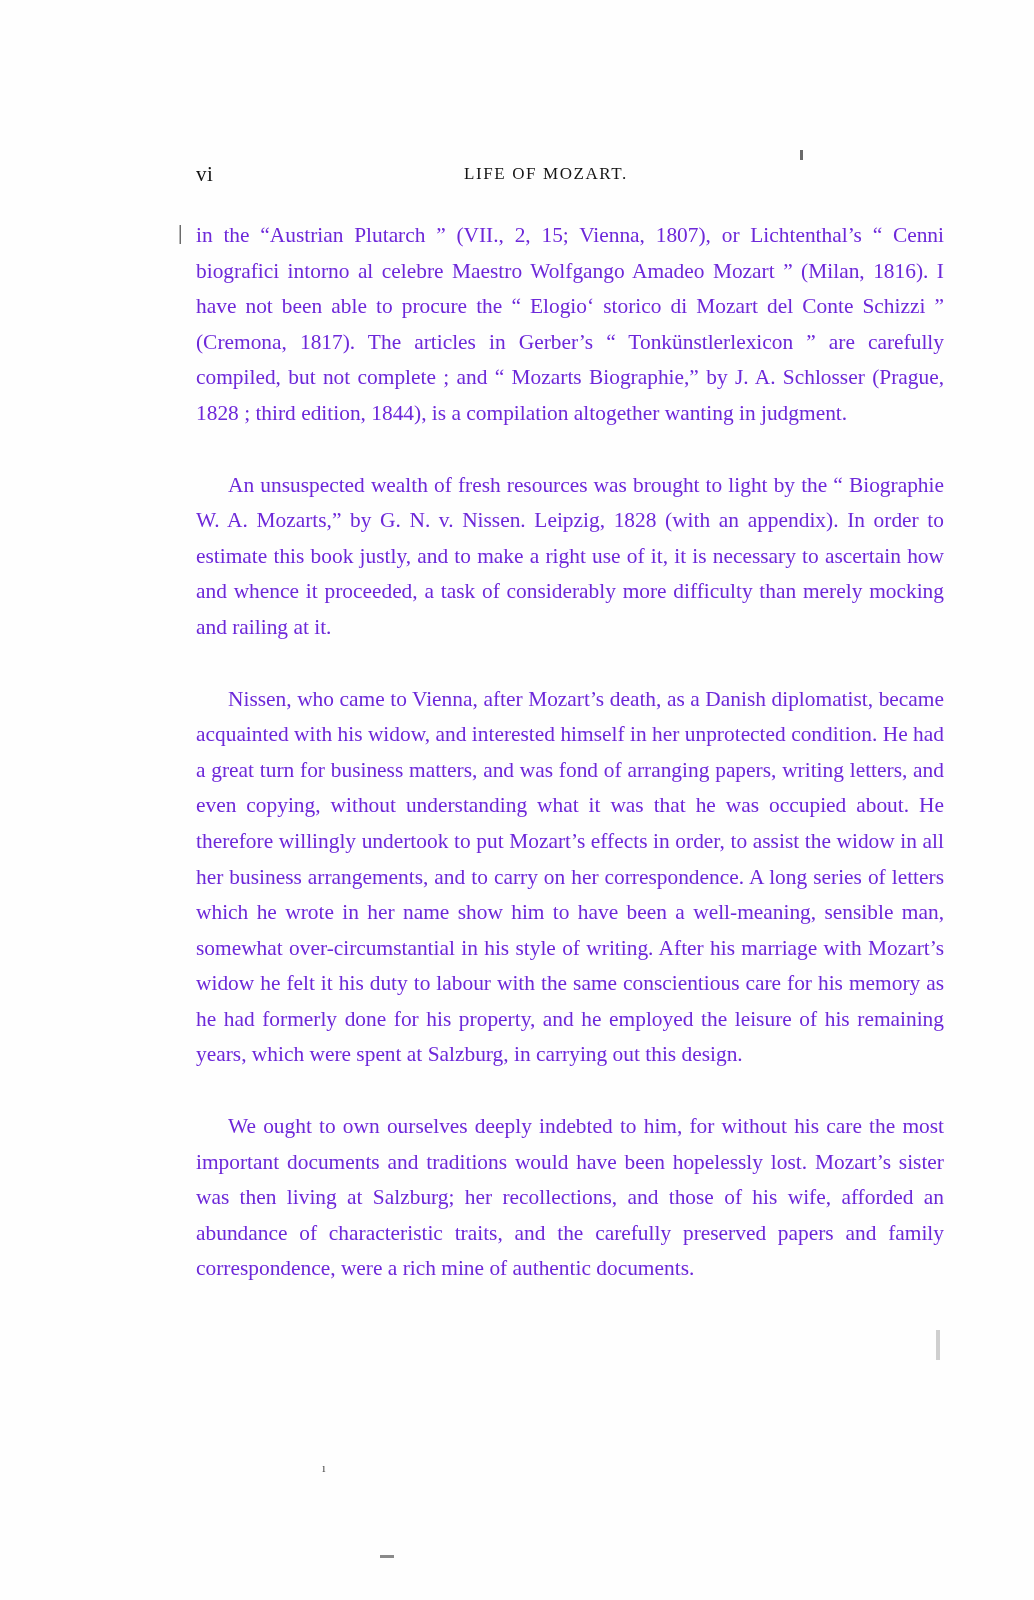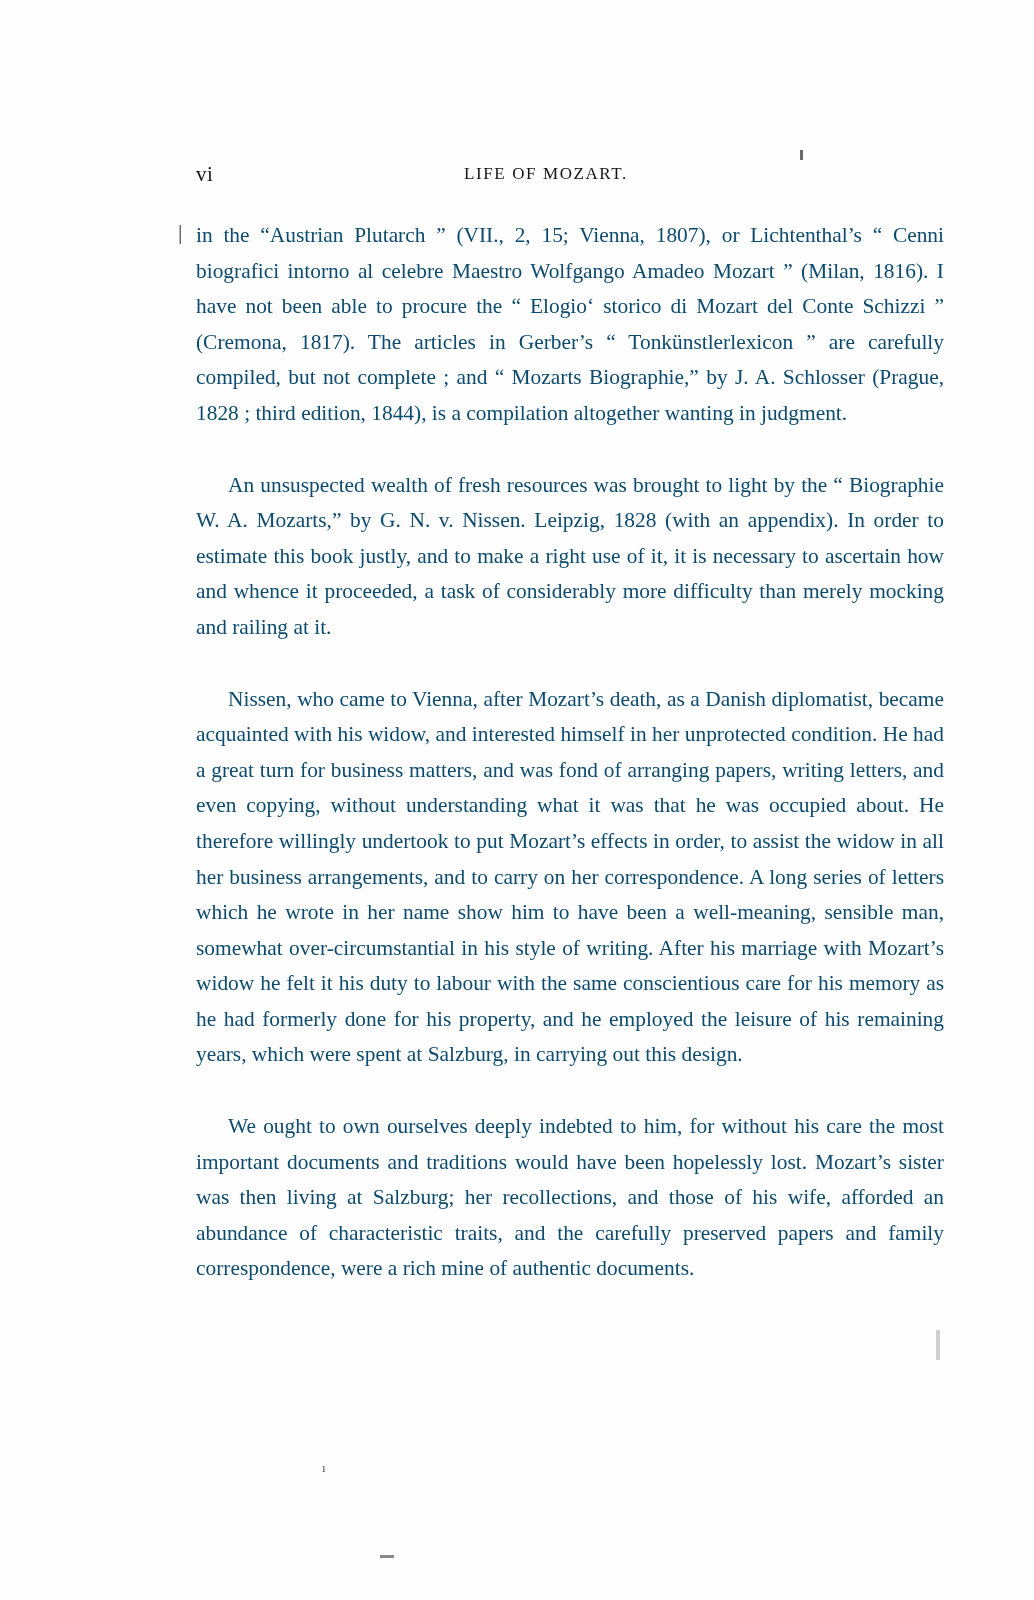--- a/index.html
+++ b/index.html
@@ -62,21 +62,21 @@
     color: #555;
   }
   .body-text {
     position: absolute;
     top: 218px;
     left: 196px;
     width: 748px;
     font-size: 21.4px;
     line-height: 35.6px;
     text-align: justify;
-    color: #0c4a6e;
+    color: #6d28d9;
   }
   .body-text p {
     margin: 0;
   }
   .body-text p.indent {
     text-indent: 32px;
     margin-top: 36px;
   }
   .speck1 {
     position: absolute;

